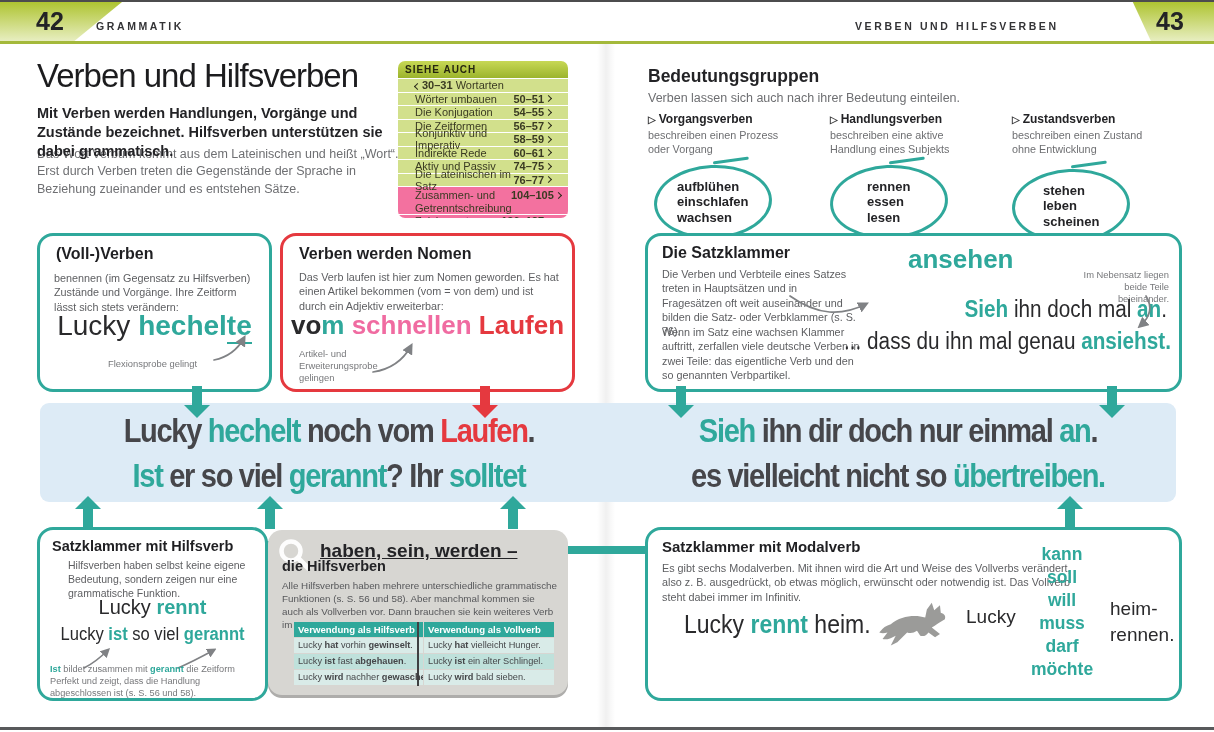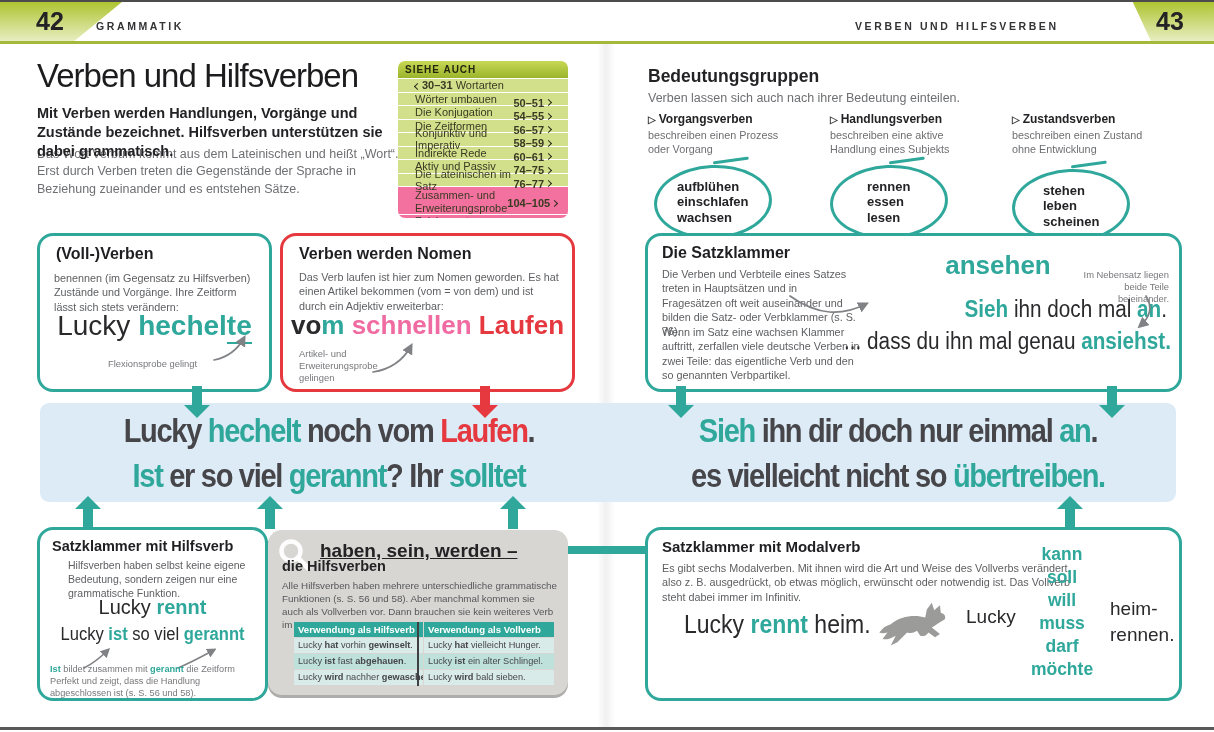--- a/index.html
+++ b/index.html
@@ -22,21 +22,21 @@
   .title{font-size:33px;letter-spacing:-1px;color:#1c1c1e;}
   .subtitle{width:372px;font-size:14.5px;font-weight:bold;line-height:1.3;color:#232326;}
   .introbody{width:368px;font-size:12.5px;line-height:1.38;color:#6e6f72;}
   
   .siehe{left:398px;top:61px;width:170px;height:157px;border-radius:7px;overflow:hidden;background:#fff;}
   .siehe .hd{height:17px;line-height:17px;background:linear-gradient(to bottom,#c7d855,#9cb42c);
              font-size:10px;font-weight:bold;letter-spacing:1px;color:#26260f;padding-left:7px;}
   .srow{display:flex;justify-content:space-between;align-items:center;background:#d2e08c;
         margin-top:1px;height:12.5px;padding:0 17px;font-size:11px;color:#3a3a22;}
   .srow.pink2{background:#f3719f;}
-  .srow .pg{font-weight:bold;display:flex;align-items:center;gap:2px;white-space:nowrap;margin-top:8px;}
+  .srow .pg{font-weight:bold;display:flex;align-items:center;gap:2px;white-space:nowrap;}
   .srow.tall{height:25px;align-items:flex-start;padding-top:2px;}
   .srow.tall .lbl{width:96px;line-height:1.15;}
   .chev{display:inline-block;width:4px;height:4px;border-top:1.6px solid #2b2b1a;border-right:1.6px solid #2b2b1a;}
   .chev.rgt{transform:rotate(45deg);} .chev.lft{transform:rotate(-135deg);margin-right:2px;}
   
   .bedhead{font-size:17.5px;font-weight:bold;}
   .bedsub{font-size:12.5px;color:#6e6f72;}
   .bgroups{left:648px;top:112px;width:530px;display:flex;}
   .bgroup .nm{font-size:12px;font-weight:bold;}
   .tri{display:inline-block;font-size:10px;margin-right:3px;color:#3a3a3c;}
@@ -145,21 +145,21 @@
         </span>
       </div>
     <div class="srow">
         <span class="lbl">Die Lateinischen im Satz</span>
         <span class="pg">
           <span>76–77</span>
           <span class="chev rgt"></span>
         </span>
       </div>
     <div class="srow pink2 tall">
-        <span class="lbl">Zusammen- und Erweiterungsprobe</span>
+        <span class="lbl">Zusammen- und Getrenntschreibung</span>
         <span class="pg">
           <span>104–105</span>
           <span class="chev rgt"></span>
         </span>
       </div>
     <div class="srow pink2">
         <span class="lbl">Zeichensetzung</span>
         <span class="pg">
           <span>126–127</span>
           <span class="chev rgt"></span>
@@ -240,21 +240,21 @@
           </marker>
         </defs>
       <path d="M2,36 Q28,32 40,10" fill="none" stroke="#808285" stroke-width="1.7" stroke-linecap="round" marker-end="url(#ahB)"></path>
     </svg>
   </div>
 
   <div class="box" style="left:645px;top:233px;width:531px;height:153px;">
     <div class="bt" style="left:14px;top:8px;">Die Satzklammer</div>
     <div class="bd" style="left:14px;top:31px;width:196px;">Die Verben und Verbteile eines Satzes treten in Hauptsätzen und in Fragesätzen oft weit auseinander und bilden die Satz- oder Verbklammer (s. S. 76).</div>
     <div class="bd" style="left:14px;top:89px;width:200px;">Wenn im Satz eine wachsen Klammer auftritt, zerfallen viele deutsche Verben in zwei Teile: das eigentliche Verb und den so genannten Verbpartikel.</div>
-    <div class="abs teal b" style="left:260px;top:14px;width:180px;text-align:center;font-size:26px;">ansehen</div>
+    <div class="abs teal b" style="left:260px;top:8px;width:180px;font-size:26px;">ansehen</div>
     <div class="smallcap" style="left:425px;top:33px;width:96px;text-align:right;">Im Nebensatz liegen beide Teile beieinander.</div>
     <div class="abs" style="left:160px;right:12px;top:60px;text-align:right;font-size:23px;white-space:nowrap;transform:scaleX(.9);transform-origin:100% 50%;">
       <span class="teal b">Sieh</span><span style="color:#2a2a2c;"> ihn doch mal </span><span class="teal b">an</span><span style="color:#2a2a2c;">.</span>
     </div>
     <div class="abs" style="left:160px;right:10px;top:92px;text-align:right;font-size:23px;white-space:nowrap;transform:scaleX(.9);transform-origin:100% 50%;">
       <span style="color:#2a2a2c;">... dass du ihn mal genau </span><span class="teal b">ansiehst</span><span class="teal b">.</span>
     </div>
     <svg class="curve" style="left:140px;top:56px;" width="85" height="30">
       <defs>
           <marker id="ahC1" viewBox="0 0 10 10" refX="7" refY="5" markerWidth="6.5" markerHeight="6.5" orient="auto">

